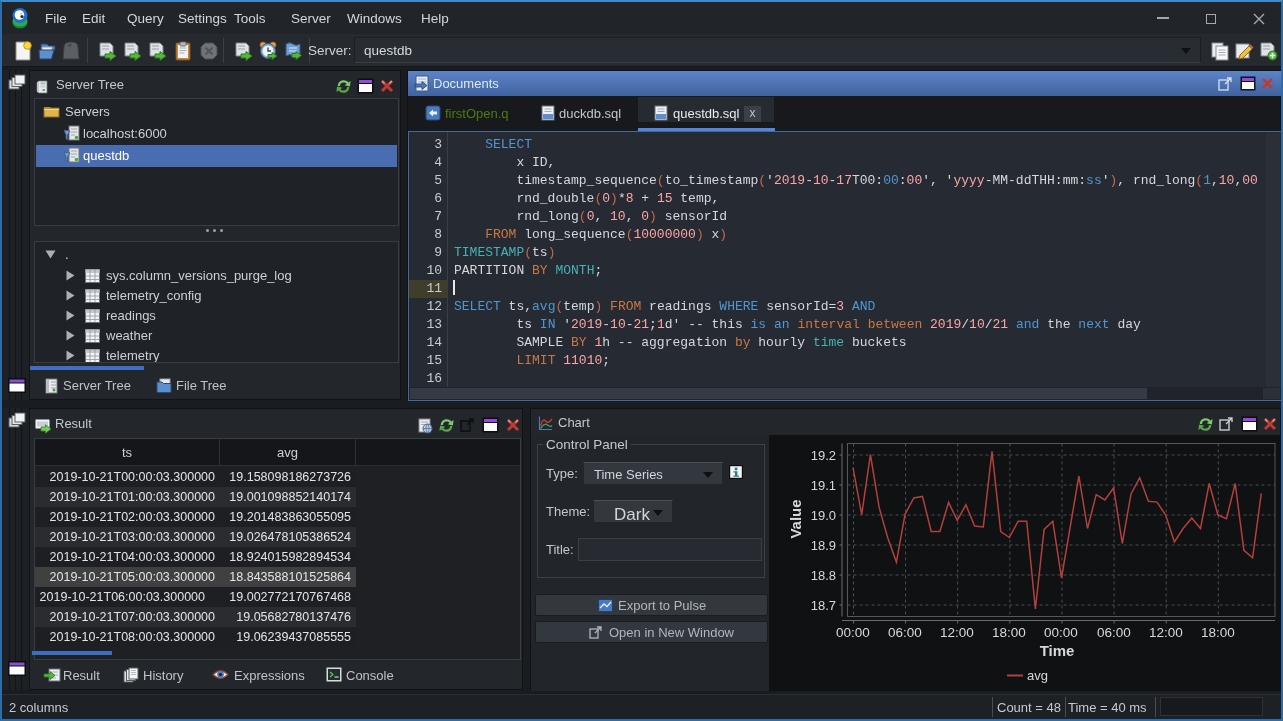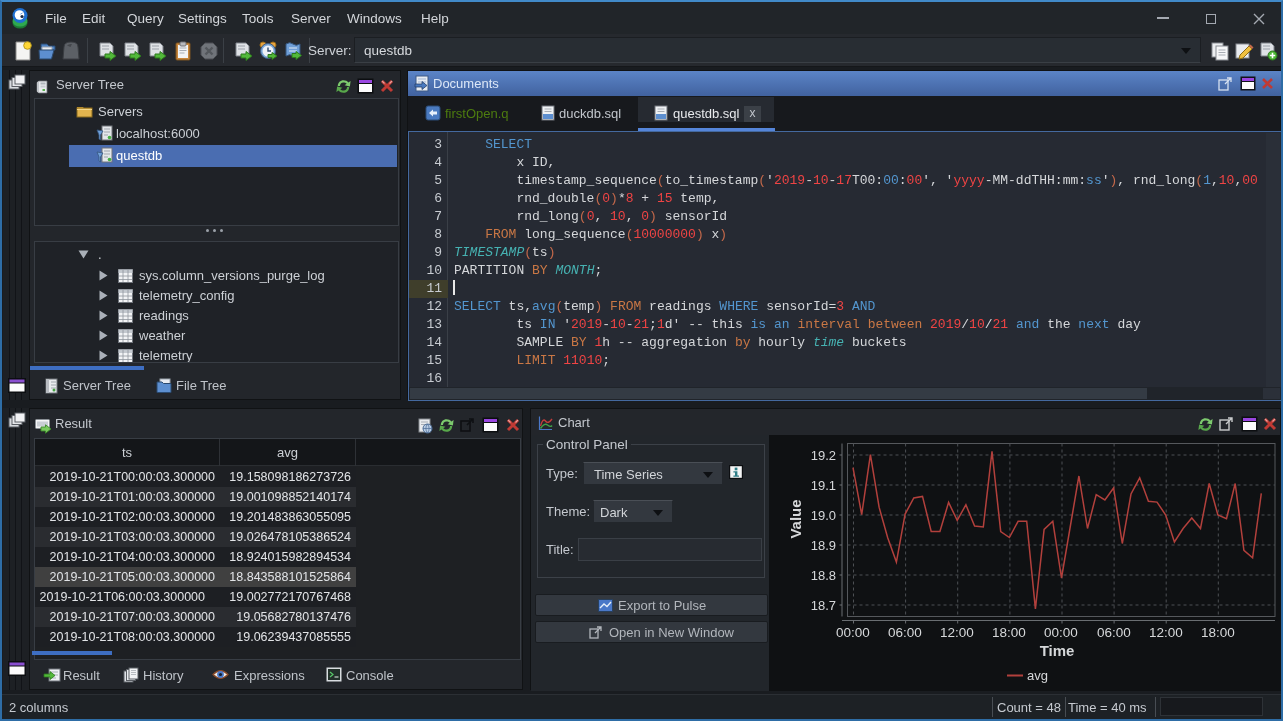--- a/index.html
+++ b/index.html
@@ -9,44 +9,44 @@
 #frame { position:absolute; inset:0; border:2px solid #2e6da6; border-top-color:#418ac9; pointer-events:none; z-index:99; }
 #titlebar { position:absolute; left:2px; top:2px; right:2px; height:32px; background:#212529; }
 #titlebar .mi { position:absolute; top:9px; font-size:13.5px; color:#d3d6da; }
 #wintitle { position:absolute; top:9px; left:300px; width:683px; text-align:center; font-size:14px; color:#aeb2b8;margin-top:28px; }
 #toolbar { position:absolute; left:2px; top:34px; right:2px; height:33px; background:#26292e; border-bottom:1px solid #15171a; }
 .tsep { position:absolute; top:4px; width:1px; height:25px; background:#3b4046; }
 .ticon { position:absolute; top:7px; width:20px; height:20px; }
 .panel { position:absolute; background:#23262b; border:1px solid #101214; }
 .phtxt { position:absolute; font-size:13px; color:#c4c8ce; }
 .inner { position:absolute; background:#1f2227; border:1px solid #383d44; }
-.trow { position:absolute; left:1px; right:1px; height:22px; font-size:13px; color:#ccd0d5;margin-left:33px; }
+.trow { position:absolute; left:1px; right:1px; height:22px; font-size:13px; color:#ccd0d5; }
 .mono { font-family:"Liberation Mono", monospace; }
-.k { color:#5396cf; } .o { color:#c97745;margin-top:11px; } .n { color:#ef4444; } .p { color:#c2684a; }
-.t { color:#46b2b2; font-style:italic; }
+.k { color:#5396cf; } .o { color:#c97745;margin-top:11px; } .n { color:#fca5a5; } .p { color:#c2684a; }
+.t { color:#46b2b2; }
 .tab { position:absolute; font-size:13px; color:#bfc3c9; }
 svg { display:block; }
 </style>
 </head>
 <body>
 
 <div id="titlebar">
   <svg class="abs" style="left:9px;top:5px" width="18" height="22" viewBox="0 0 18 22">
     <ellipse cx="9" cy="16" rx="7.5" ry="5.5" fill="#1c7a34"></ellipse>
     <ellipse cx="9" cy="14" rx="7.5" ry="5.5" fill="#2fa84f"></ellipse>
     <circle cx="9" cy="8.5" r="7.5" fill="#1e6fd0"></circle>
     <circle cx="8.5" cy="8" r="4.8" fill="#ffffff"></circle>
     <path d="M8.5 8 a4.8 4.8 0 0 1 4 -2.6 L8.5 8 z" fill="#1e6fd0"></path>
     <circle cx="11" cy="9.5" r="1.6" fill="#1a2a44"></circle>
   </svg>
   <span class="mi" style="left:43px">File</span>
   <span class="mi" style="left:80px">Edit</span>
   <span class="mi" style="left:125px">Query</span>
   <span class="mi" style="left:176px">Settings</span>
-  <span class="mi" style="left:240px">Tools</span>
+  <span class="mi" style="left:232px">Tools</span>
   <span class="mi" style="left:289px">Server</span>
   <span class="mi" style="left:345px">Windows</span>
   <span class="mi" style="left:419px">Help</span>
   <div id="wintitle">new 2 #questdb - qStudio</div>
   <div class="abs" style="left:1155px;top:15px;width:12px;height:2px;background:#a4a9b1"></div>
   <div class="abs" style="left:1204px;top:12px;width:10px;height:10px;border:1.5px solid #a4a9b1"></div>
   <svg class="abs" style="left:1251px;top:11px" width="12" height="12" viewBox="0 0 12 12">
     <path d="M1 1 L11 11 M11 1 L1 11" stroke="#a4a9b1" stroke-width="1.4"></path>
   </svg>
 </div>
@@ -502,21 +502,21 @@
           <path d="M1 1 L6 7 L11 1 z" fill="#0e1013"></path>
         </svg>
     </div>
     <svg class="abs" style="left:198px;top:30px" width="14" height="14" viewBox="0 0 14 14">
         <rect x="0.5" y="0.5" width="13" height="13" fill="#f4f5f5" stroke="#0c0e11" stroke-width="1.4"></rect>
         <rect x="5.7" y="2.6" width="2.7" height="2.7" fill="#2e7d86"></rect>
         <path d="M4.4 6.2 h4 v4.2 h1.6 v1.4 H4.4 v-1.4 H6 v-2.8 H4.4 z" fill="#2e7d86"></path>
       </svg>
     <span class="abs" style="left:15px;top:69px;font-size:13px;color:#c4c8ce">Theme:</span>
     <div class="abs" style="left:62px;top:65px;width:80px;height:23px;background:#33383f;border:1px solid #22262b;border-top-color:#4a4f56">
-      <span class="abs" style="left:6px;top:4px;font-size:13px;color:#d2d5d9">Dark</span>
+      <span class="abs" style="left:20px;top:4px;font-size:17px;color:#d2d5d9">Dark</span>
       <svg class="abs" style="right:8px;top:8px" width="12" height="8" viewBox="0 0 12 8">
           <path d="M1 1 L6 7 L11 1 z" fill="#0e1013"></path>
         </svg>
     </div>
     <span class="abs" style="left:15px;top:107px;font-size:13px;color:#c4c8ce">Title:</span>
     <div class="abs" style="left:47px;top:103px;width:184px;height:23px;background:#272b31;border:1px solid #3a3f46"></div>
     <div class="abs" style="left:4px;top:159px;width:233px;height:22px;background:#33383f;border:1px solid #191c20;border-radius:2px">
       <svg class="abs" style="left:62px;top:4px" width="15" height="13" viewBox="0 0 15 13">
           <rect x="0.5" y="0.5" width="14" height="12" fill="#4a78c8" stroke="#28405e"></rect>
           <path d="M2 9 L6 5 L9 7.5 L13 3" stroke="#e8f0fa" stroke-width="1.3" fill="none"></path>

